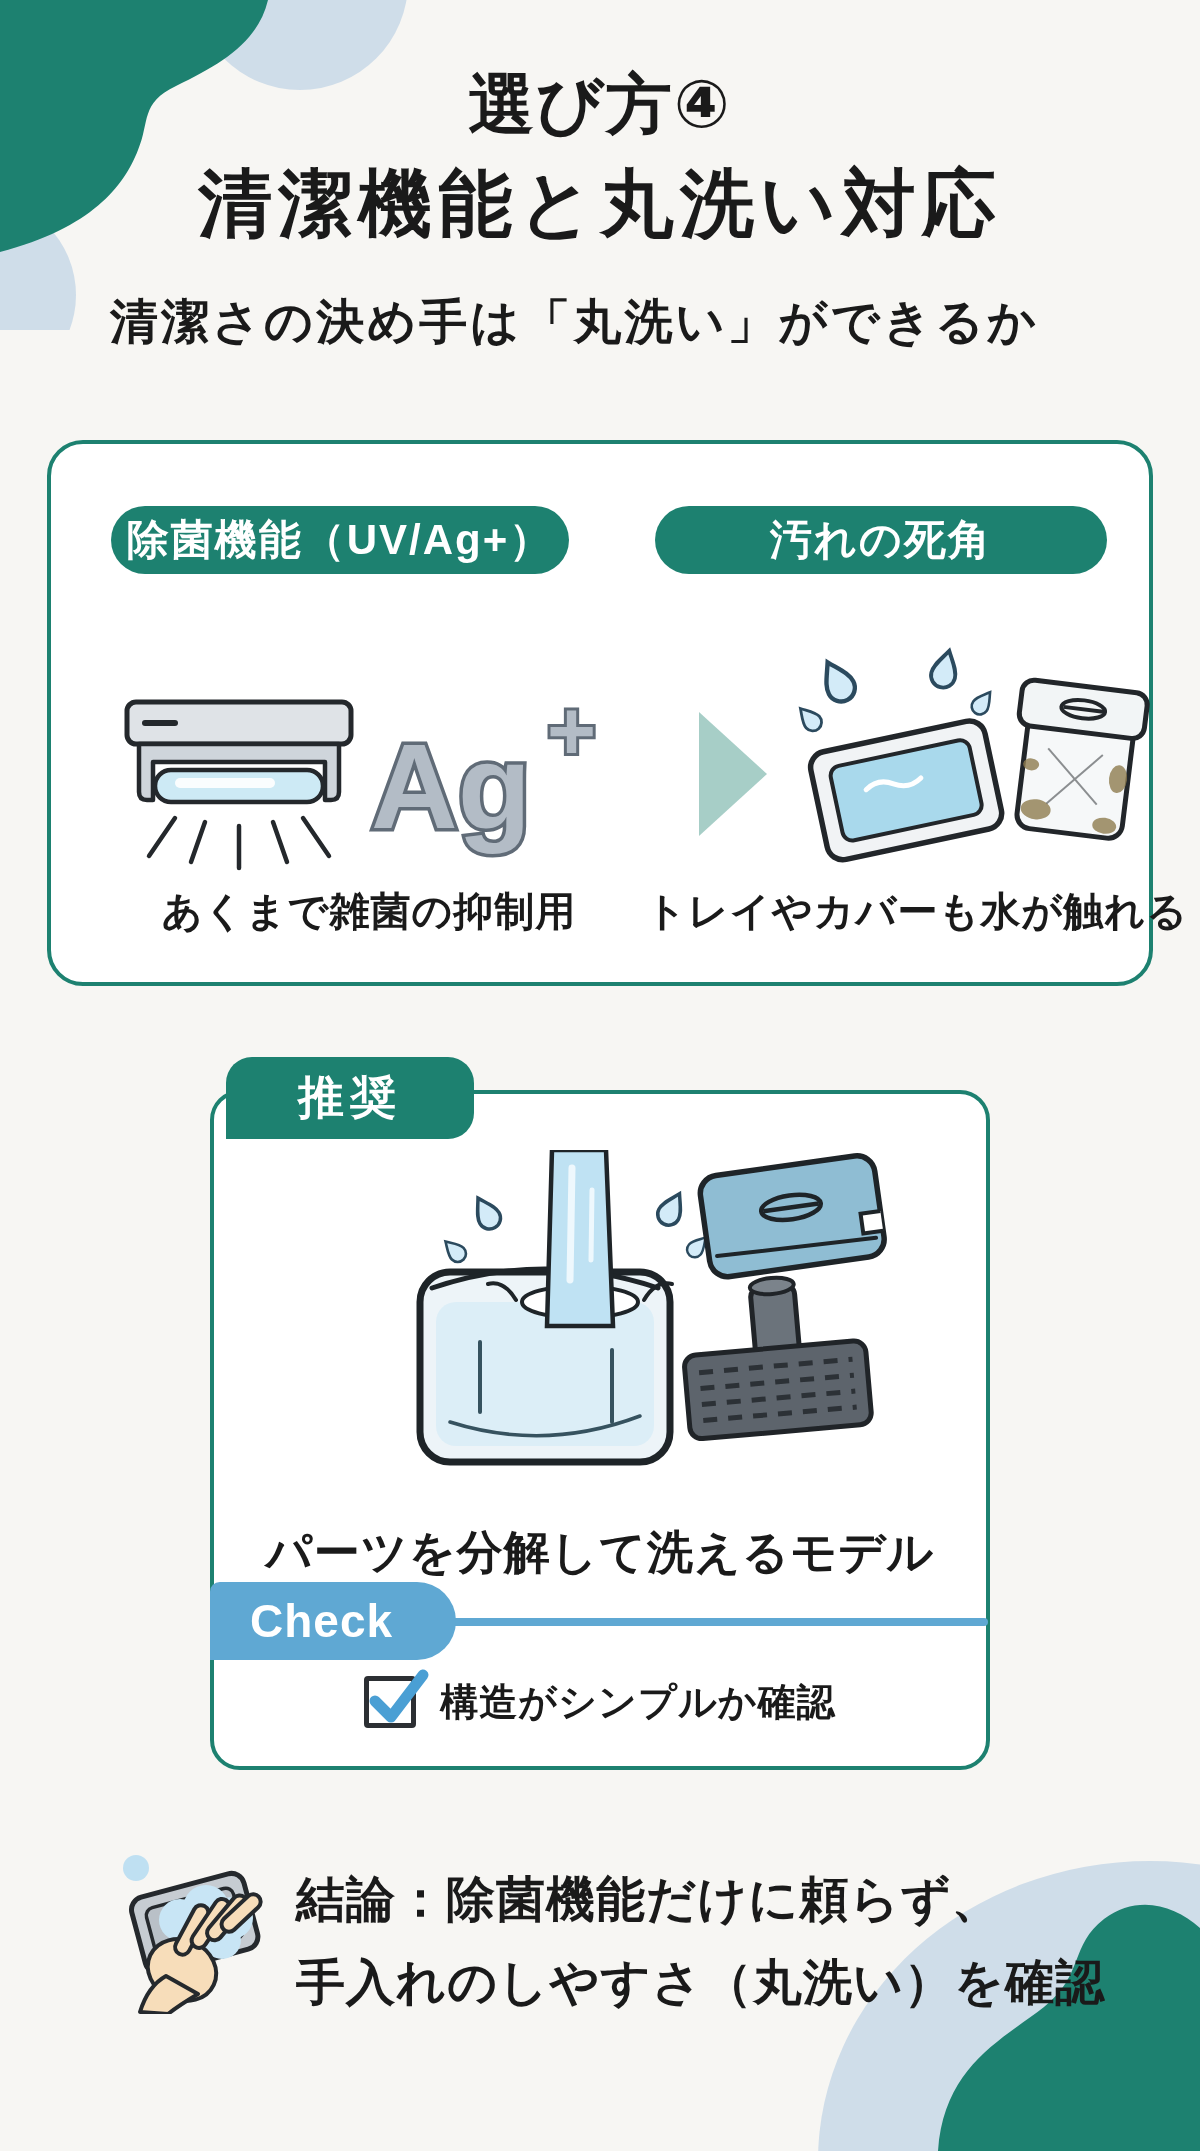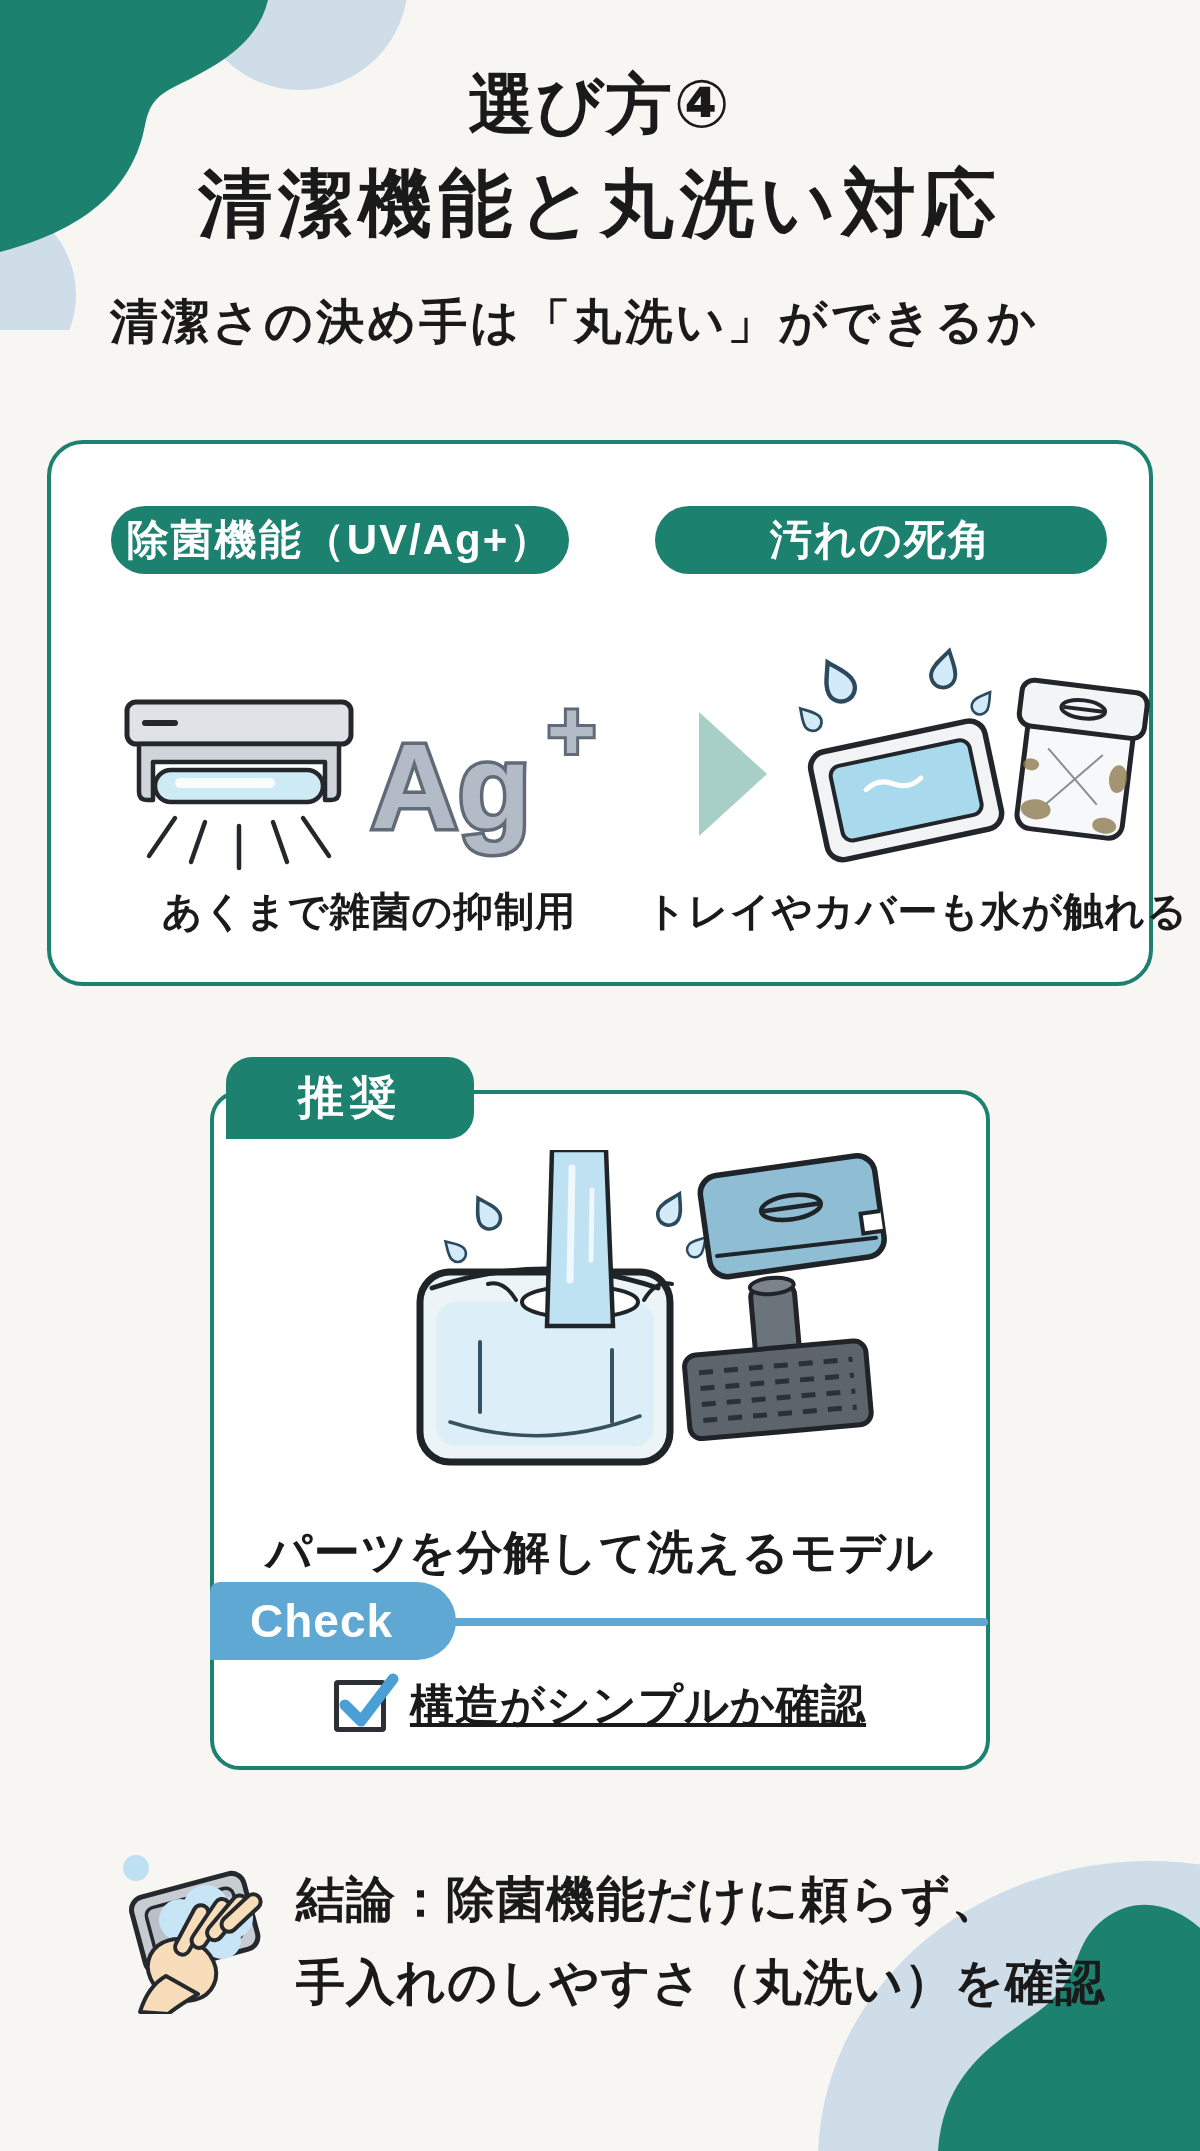--- a/index.html
+++ b/index.html
@@ -55,21 +55,21 @@
     background:var(--check-blue,#5fa8d3);border-radius:4px;z-index:1;}
   .tab-check{position:absolute;left:-4px;top:488px;width:246px;height:78px;
     background:var(--check-blue,#5fa8d3);border-radius:10px 40px 40px 0;
     color:#fff;font-weight:bold;font-size:46px;letter-spacing:1px;
     display:flex;align-items:center;padding-left:40px;box-sizing:border-box;z-index:2;}
   .check-row{position:absolute;left:0;top:582px;width:100%;display:flex;
     align-items:center;justify-content:center;gap:24px;}
   .checkbox{position:relative;width:52px;height:52px;border:5px solid #2c2f33;
     border-radius:4px;background:#fff;box-sizing:border-box;}
   .checkbox svg{position:absolute;left:2px;top:-16px;overflow:visible;}
-  .check-label{font-size:44px;font-weight:900;letter-spacing:1px;text-decoration:underline;}
+  .check-label{font-size:38px;font-weight:900;letter-spacing:1px;}
 
   
   .hand-icon{position:absolute;left:106px;top:1850px;}
   .conclusion{position:absolute;left:296px;top:1858px;font-size:49px;font-weight:900;
     line-height:83px;letter-spacing:1px;}
 </style>
 </head>
 <body>
 
 <div class="page">

